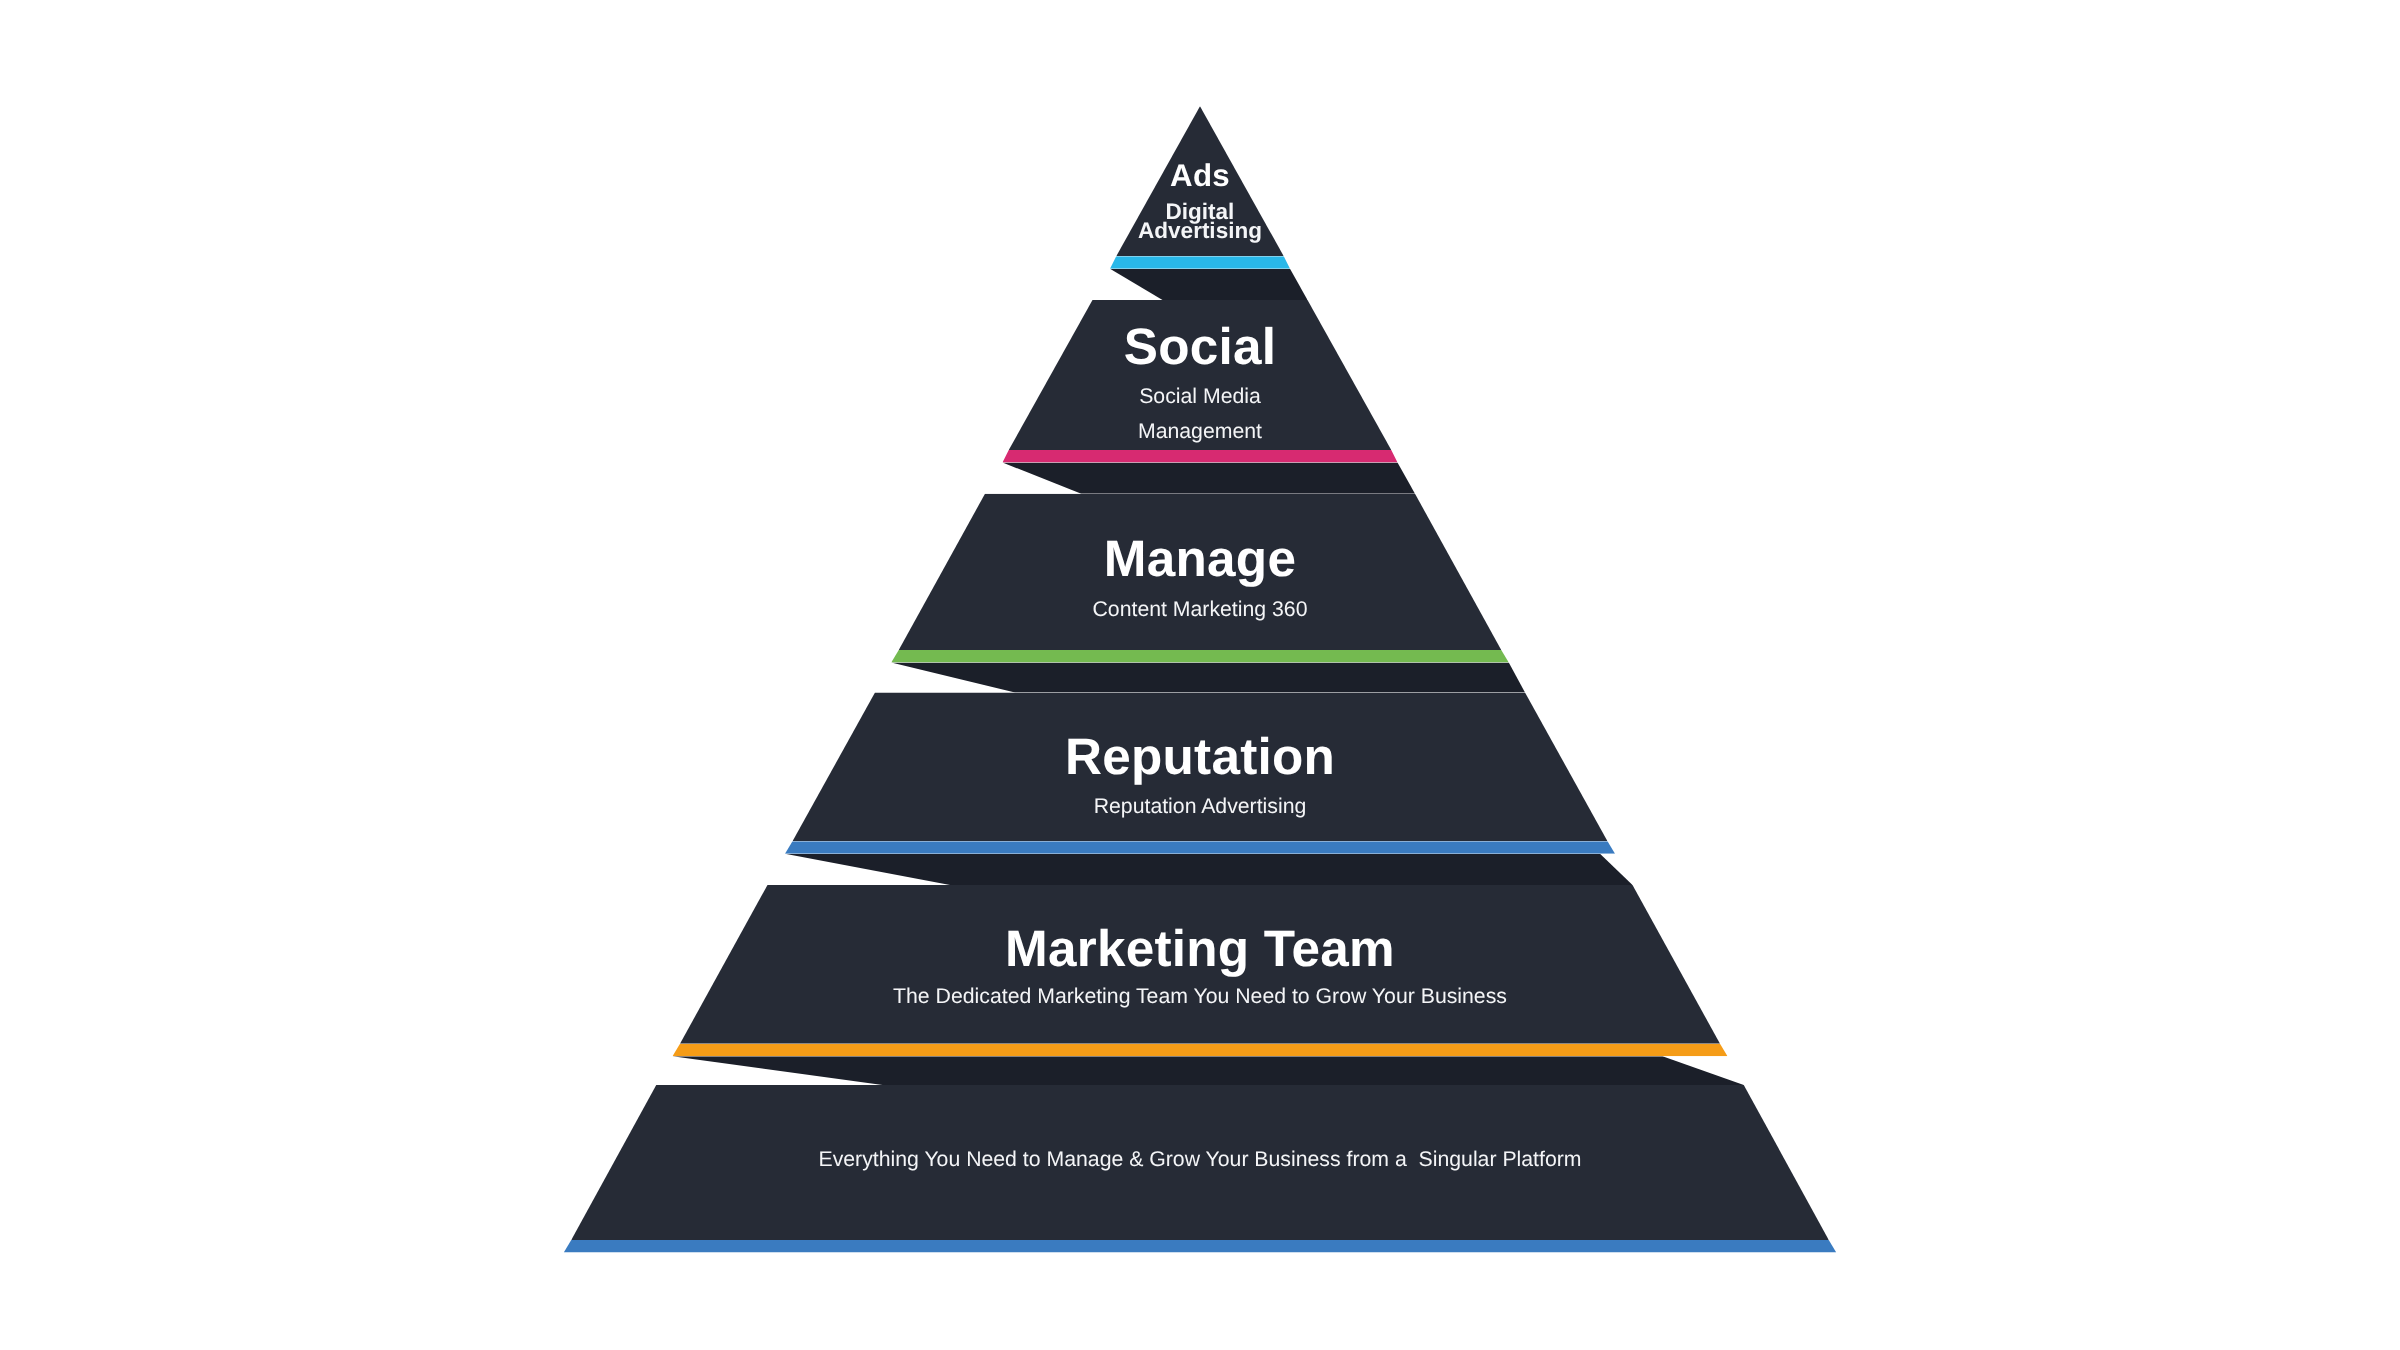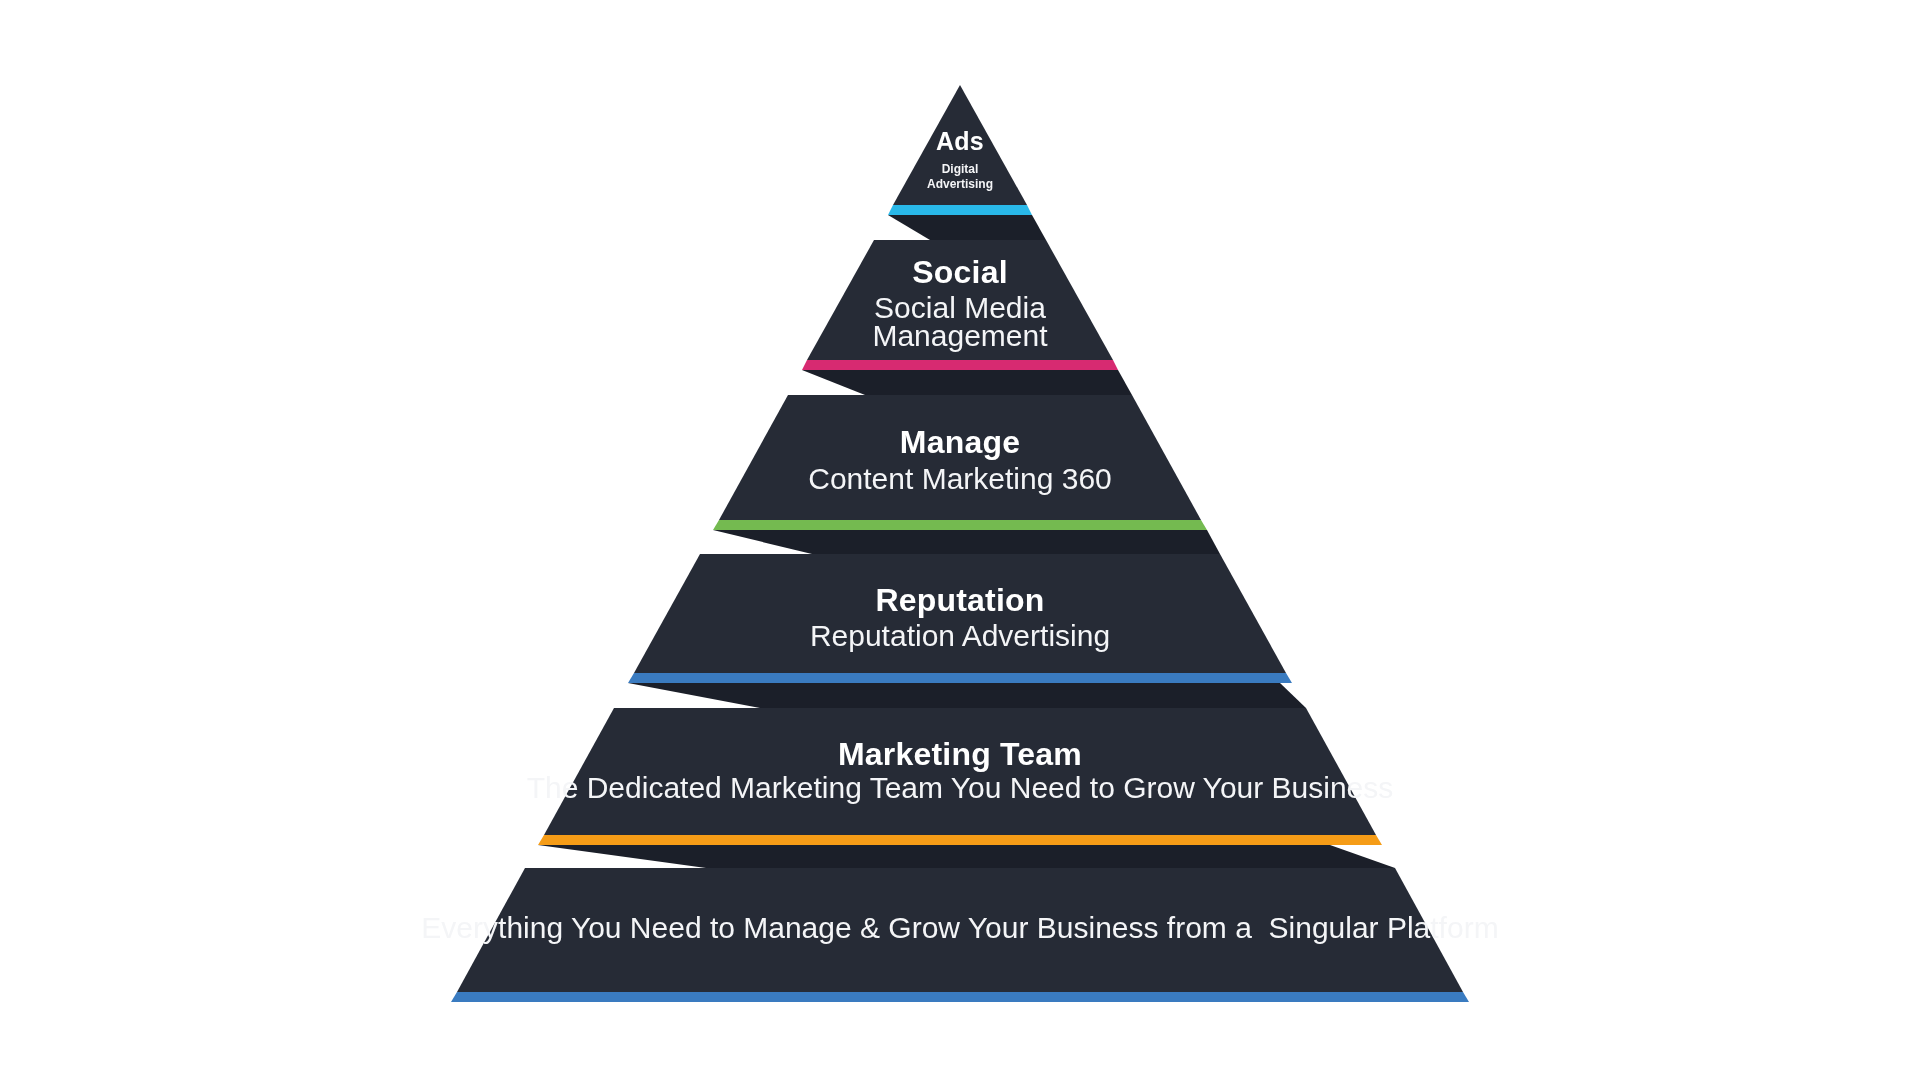--- a/index.html
+++ b/index.html
@@ -27,24 +27,24 @@
 
   
   .ads-shadow        {clip-path:polygon(888px 215px, 1032px 215px, 1046px 240px, 930px 240px);}
   .social-shadow     {clip-path:polygon(802px 370px, 1118px 370px, 1132px 395px, 865px 395px);}
   .content-shadow    {clip-path:polygon(713px 530px, 1207px 530px, 1220px 554px, 812px 554px);}
   .reputation-shadow {clip-path:polygon(628px 683px, 1280px 683px, 1306px 708px, 760px 708px);}
   .team-shadow       {clip-path:polygon(538px 845px, 1330px 845px, 1395px 868px, 706px 868px);}
 
   
   .labels{position:absolute;left:0;width:100%;text-align:center;color:#ffffff;}
-  .tier-title{font-size:32px;font-weight:700;line-height:1.05;letter-spacing:.2px;}
-  .tier-subtitle{font-size:30px;font-weight:400;line-height:28px;color:#f4f5f7;white-space:pre-wrap;}
+  .tier-title{font-size:41px;font-weight:700;line-height:1.05;letter-spacing:.2px;}
+  .tier-subtitle{font-size:17px;font-weight:400;line-height:28px;color:#f4f5f7;white-space:pre-wrap;}
   .ads-labels .tier-title{font-size:25px;}
-  .ads-labels .tier-subtitle{font-size:12px;font-weight:700;line-height:15px;}
+  .ads-labels .tier-subtitle{font-size:18px;font-weight:700;line-height:15px;}
 
   .ads-labels        {top:128px;} .ads-labels        .tier-subtitle{margin-top:8px;}
   .social-labels     {top:256px;} .social-labels     .tier-subtitle{margin-top:4px;}
   .content-labels    {top:426px;} .content-labels    .tier-subtitle{margin-top:5px;}
   .reputation-labels {top:584px;} .reputation-labels .tier-subtitle{margin-top:4px;}
   .team-labels       {top:738px;} .team-labels       .tier-subtitle{margin-top:2px;}
   .platform-labels   {top:893px;} .platform-labels   .tier-subtitle{margin-top:21px;}
 </style>
 </head>
 <body>

